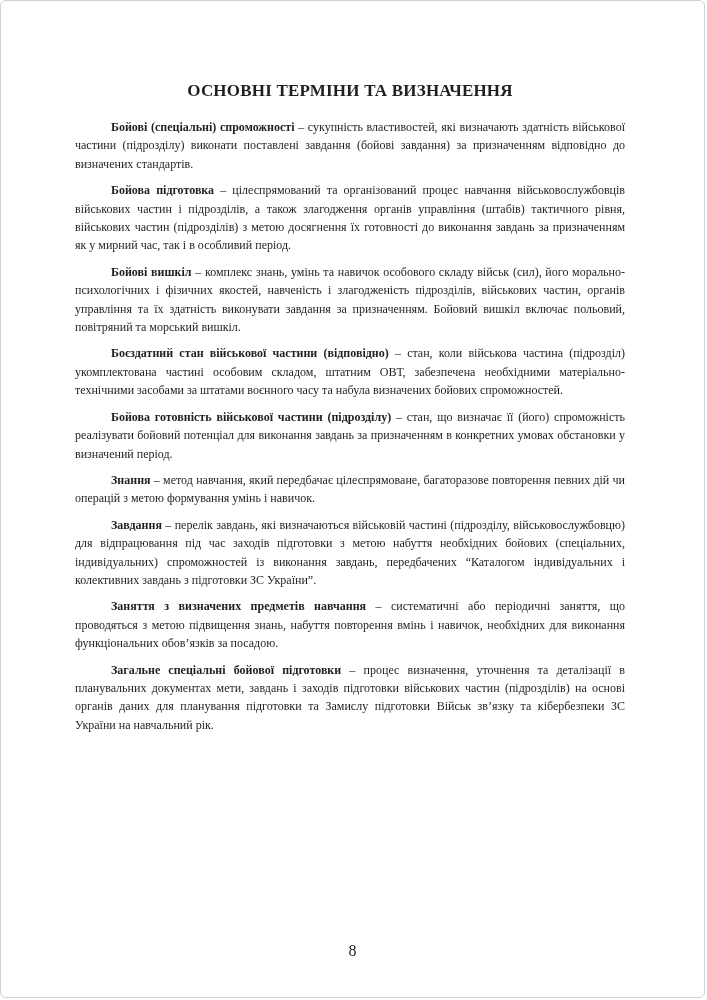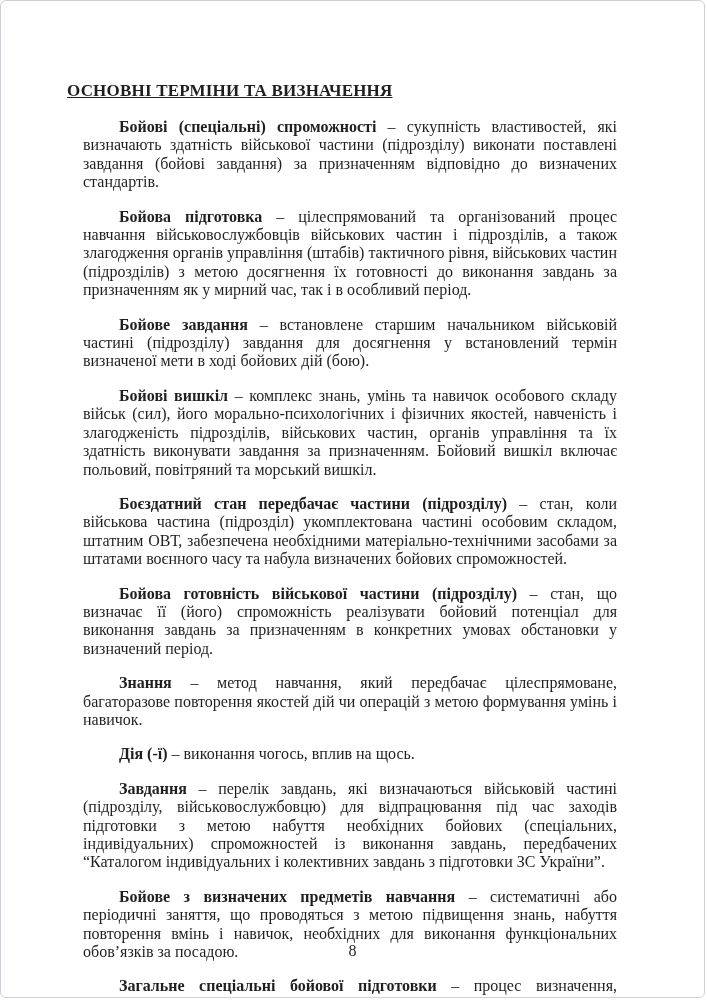--- a/index.html
+++ b/index.html
@@ -20,30 +20,29 @@
     overflow: hidden;
   }
   .content {
     position: absolute;
     left: 66px;
     top: 80px;
     width: 566px;
   }
   .doc-title {
     margin: 0 0 17px 0;
-    text-align: left;
+    text-align: center;
     font-weight: bold;
     font-size: 17px;
     letter-spacing: 0.2px;
     white-space: nowrap;
-    text-decoration: underline;
   }
   .para {
-    margin: 16px;
-    font-size: 16px;
+    margin: 8px;
+    font-size: 12px;
     line-height: 18.4px;
     text-align: justify;
     text-indent: 36px;
   }
   .para b {
     font-weight: bold;
   }
   .page-number {
     position: absolute;
     top: 941px;
@@ -58,34 +57,32 @@
 <body>
 
 <div class="page">
   <div class="content">
     <h1 class="doc-title">ОСНОВНІ ТЕРМІНИ ТА ВИЗНАЧЕННЯ</h1>
 
     <p class="para"><b>Бойові (спеціальні) спроможності</b><span> – сукупність властивостей, які визначають здатність військової частини (підрозділу) виконати поставлені завдання (бойові завдання) за призначенням відповідно до визначених стандартів.</span></p>
 
     <p class="para"><b>Бойова підготовка</b><span> – цілеспрямований та організований процес навчання військовослужбовців військових частин і підрозділів, а також злагодження органів управління (штабів) тактичного рівня, військових частин (підрозділів) з метою досягнення їх готовності до виконання завдань за призначенням як у мирний час, так і в особливий період.</span></p>
 
-    <p class="para"><b>Бойове завдання</b><span> – встановлене старшим начальником військовій частині (підрозділу) завдання для досягнення у встановлений термін визначеної мети в ході бойових дій (бою).</span></p>
 
     <p class="para"><b>Бойові вишкіл</b><span> – комплекс знань, умінь та навичок особового складу військ (сил), його морально-психологічних і фізичних якостей, навченість і злагодженість підрозділів, військових частин, органів управління та їх здатність виконувати завдання за призначенням. Бойовий вишкіл включає польовий, повітряний та морський вишкіл.</span></p>
 
-    <p class="para"><b>Боєздатний стан передбачає частини (підрозділу)</b><span> – стан, коли військова частина (підрозділ) укомплектована частині особовим складом, штатним ОВТ, забезпечена необхідними матеріально-технічними засобами за штатами воєнного часу та набула визначених бойових спроможностей.</span></p>
+    <p class="para"><b>Боєздатний стан військової частини (відповідно)</b><span> – стан, коли військова частина (підрозділ) укомплектована частині особовим складом, штатним ОВТ, забезпечена необхідними матеріально-технічними засобами за штатами воєнного часу та набула визначених бойових спроможностей.</span></p>
 
     <p class="para"><b>Бойова готовність військової частини (підрозділу)</b><span> – стан, що визначає її (його) спроможність реалізувати бойовий потенціал для виконання завдань за призначенням в конкретних умовах обстановки у визначений період.</span></p>
 
-    <p class="para"><b>Знання</b><span> – метод навчання, який передбачає цілеспрямоване, багаторазове повторення якостей дій чи операцій з метою формування умінь і навичок.</span></p>
+    <p class="para"><b>Знання</b><span> – метод навчання, який передбачає цілеспрямоване, багаторазове повторення певних дій чи операцій з метою формування умінь і навичок.</span></p>
 
-    <p class="para"><b>Дія (-ї)</b><span> – виконання чогось, вплив на щось.</span></p>
 
     <p class="para"><b>Завдання</b><span> – перелік завдань, які визначаються військовій частині (підрозділу, військовослужбовцю) для відпрацювання під час заходів підготовки з метою набуття необхідних бойових (спеціальних, індивідуальних) спроможностей із виконання завдань, передбачених “Каталогом індивідуальних і колективних завдань з підготовки ЗС України”.</span></p>
 
 
-    <p class="para"><b>Бойове з визначених предметів навчання</b><span> – систематичні або періодичні заняття, що проводяться з метою підвищення знань, набуття повторення вмінь і навичок, необхідних для виконання функціональних обов’язків за посадою.</span></p>
+    <p class="para"><b>Заняття з визначених предметів навчання</b><span> – систематичні або періодичні заняття, що проводяться з метою підвищення знань, набуття повторення вмінь і навичок, необхідних для виконання функціональних обов’язків за посадою.</span></p>
 
     <p class="para"><b>Загальне спеціальні бойової підготовки</b><span> – процес визначення, уточнення та деталізації в планувальних документах мети, завдань і заходів підготовки військових частин (підрозділів) на основі органів даних для планування підготовки та Замислу підготовки Військ зв’язку та кібербезпеки ЗС України на навчальний рік.</span></p>
   </div>
 
   <div class="page-number">8</div>
 </div>
 
 </body></html>

